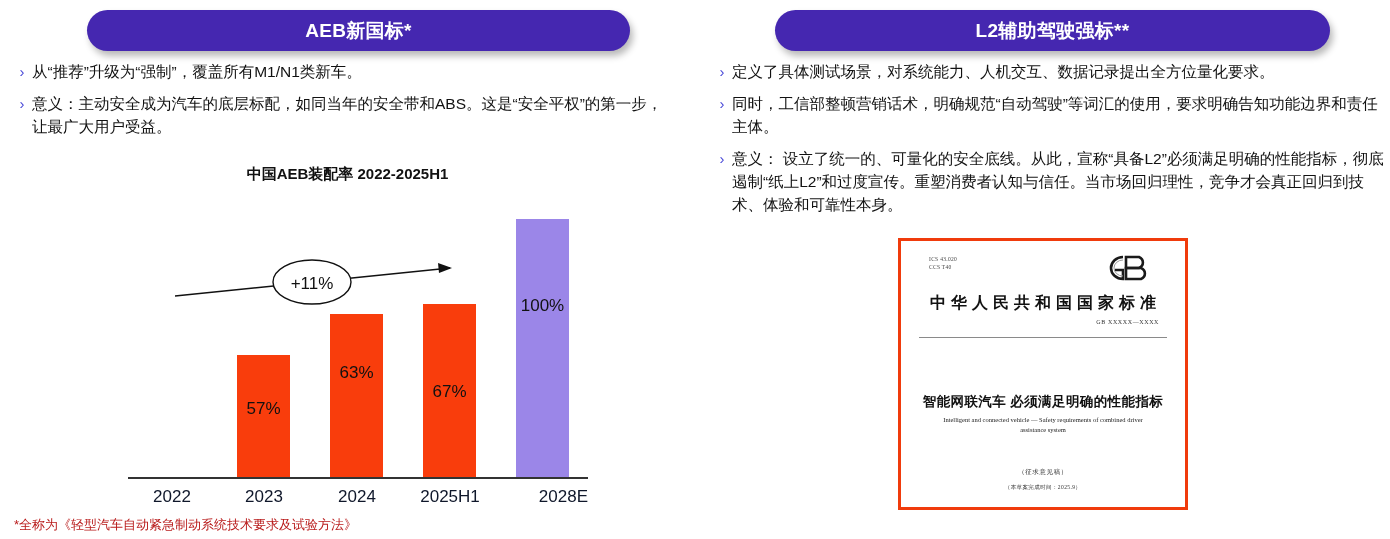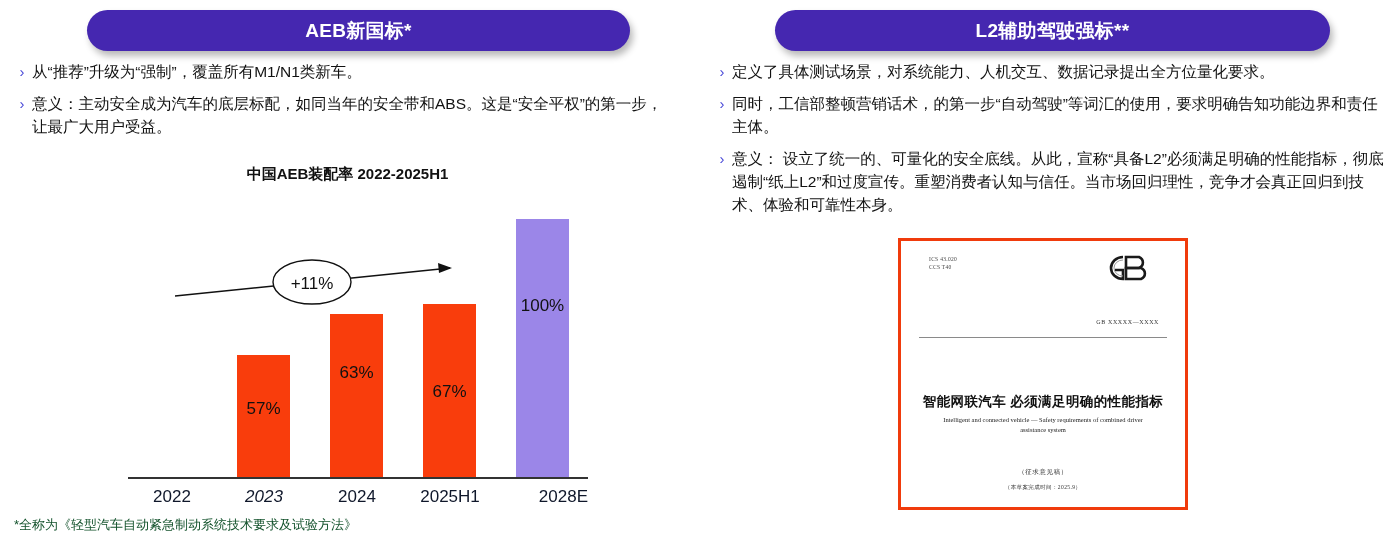--- a/index.html
+++ b/index.html
@@ -81,21 +81,21 @@
   .tick {
     position: absolute; top: 292px; width: 90px;
     text-align: center; font-size: 17px; color: #0f172a;
   }
 
   
   #trend { position: absolute; left: 0; top: 0; width: 695px; height: 350px; pointer-events: none; }
 
   #footnote {
     position: absolute; left: 14px; top: 516px;
-    font-size: 13px; color: #14532d;
+    font-size: 13px; color: #b91c1c;
   }
 
   
   #gb-doc {
     position: absolute; left: 898px; top: 238px;
     width: 290px; height: 272px;
     border: 3px solid #F03B0C;
     background: #ffffff;
   }
   #gb-inner { position: absolute; inset: 0; padding: 10px 16px 6px 16px; }
@@ -181,21 +181,21 @@
         <div class="bar-label" style="top: 49px;">63%</div>
       </div>
       <div class="bar" style="left: 295px; height: 173px; background: rgb(249, 61, 12);">
         <div class="bar-label" style="top: 52px; margin-top: 26px;">67%</div>
       </div>
       <div class="bar" style="left: 388px; height: 258px; background: rgb(155, 134, 232);">
         <div class="bar-label" style="top: 77px;">100%</div>
       </div>
 
       <div class="tick" style="left:-1px;">2022</div>
-      <div class="tick" style="left:91px;font-style:italic;">2023</div>
+      <div class="tick" style="left:91px;">2023</div>
       <div class="tick" style="left:184px;">2024</div>
       <div class="tick" style="left:277px;">2025H1</div>
       <div class="tick" style="left:370px;text-align:right;">2028E</div>
     </div>
 
     <svg id="trend" viewBox="0 0 695 350">
       <line x1="175" y1="131" x2="450" y2="103" stroke="#111" stroke-width="1.6"></line>
       <polygon points="452,103 438,98 439,108" fill="#111"></polygon>
       <ellipse cx="312" cy="117" rx="39" ry="22" fill="#ffffff" stroke="#111" stroke-width="1.4"></ellipse>
       <text id="trend-label" x="312" y="124" text-anchor="middle" font-family="Liberation Sans, sans-serif" font-size="17" fill="#111">+11%</text>
@@ -211,21 +211,21 @@
     <span>L2辅助驾驶强标**</span>
   </div>
 
   <div class="bullets" id="bullets-right">
     <div class="bullet">
       <span class="bullet-marker">›</span>
       <span class="bullet-text">定义了具体测试场景，对系统能力、人机交互、数据记录提出全方位量化要求。</span>
     </div>
     <div class="bullet">
       <span class="bullet-marker">›</span>
-      <span class="bullet-text">同时，工信部整顿营销话术，的第一步“自动驾驶”等词汇的使用，要求明确告知功能边界和责任主体。</span>
+      <span class="bullet-text">同时，工信部整顿营销话术，明确规范“自动驾驶”等词汇的使用，要求明确告知功能边界和责任主体。</span>
     </div>
     <div class="bullet">
       <span class="bullet-marker">›</span>
       <span class="bullet-text">意义： 设立了统一的、可量化的安全底线。从此，宣称“具备L2”必须满足明确的性能指标，彻底遏制“纸上L2”和过度宣传。重塑消费者认知与信任。当市场回归理性，竞争才会真正回归到技术、体验和可靠性本身。</span>
     </div>
   </div>
 </div>
 
 <div id="gb-doc">
   <div id="gb-inner">
@@ -239,20 +239,21 @@
       <g fill="none" stroke="#1a1a1a" stroke-width="2.6">
         <path d="M30 6 A12 11 0 1 0 30 28 L30 19 L22 19"></path>
         <path d="M33 6 L46 6 A6.5 6 0 0 1 46 17 L33 17 Z"></path>
         <path d="M33 17 L48 17 A6.5 6 0 0 1 48 28 L33 28 Z"></path>
       </g>
       <g fill="none" stroke="#9a9a9a" stroke-width="1">
         <path d="M30 9 A9 8 0 1 0 30 25"></path>
       </g>
     </svg>
 
+    <div class="gb-national">中华人民共和国国家标准</div>
     <div class="gb-number">GB XXXXX—XXXX</div>
     <div class="gb-rule"></div>
 
     <div class="gb-title-cn">智能网联汽车  必须满足明确的性能指标</div>
     <div class="gb-title-en">Intelligent and connected vehicle  —  Safety requirements of combined driver assistance system</div>
 
     <div class="gb-draft">（征求意见稿）</div>
     <div class="gb-date">（本草案完成时间：2025.9）</div>
   </div>
 </div>

